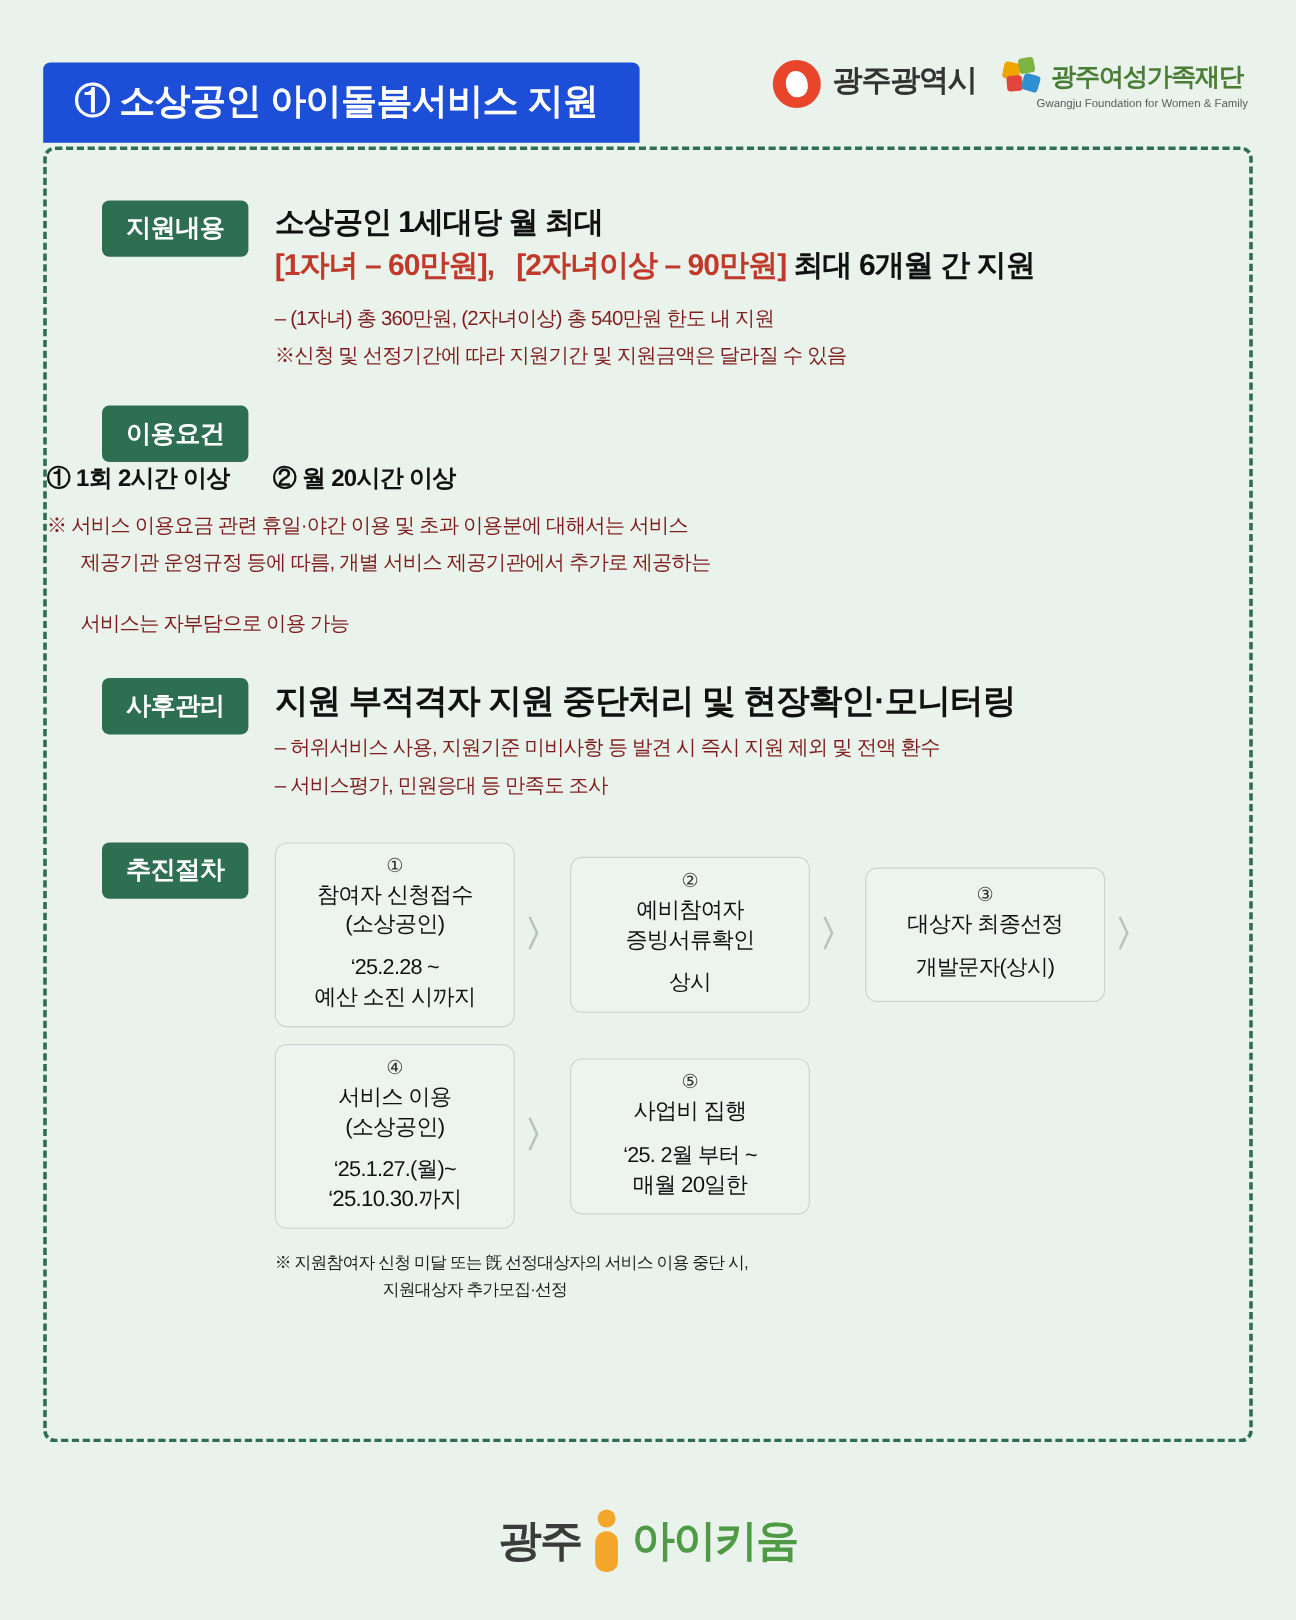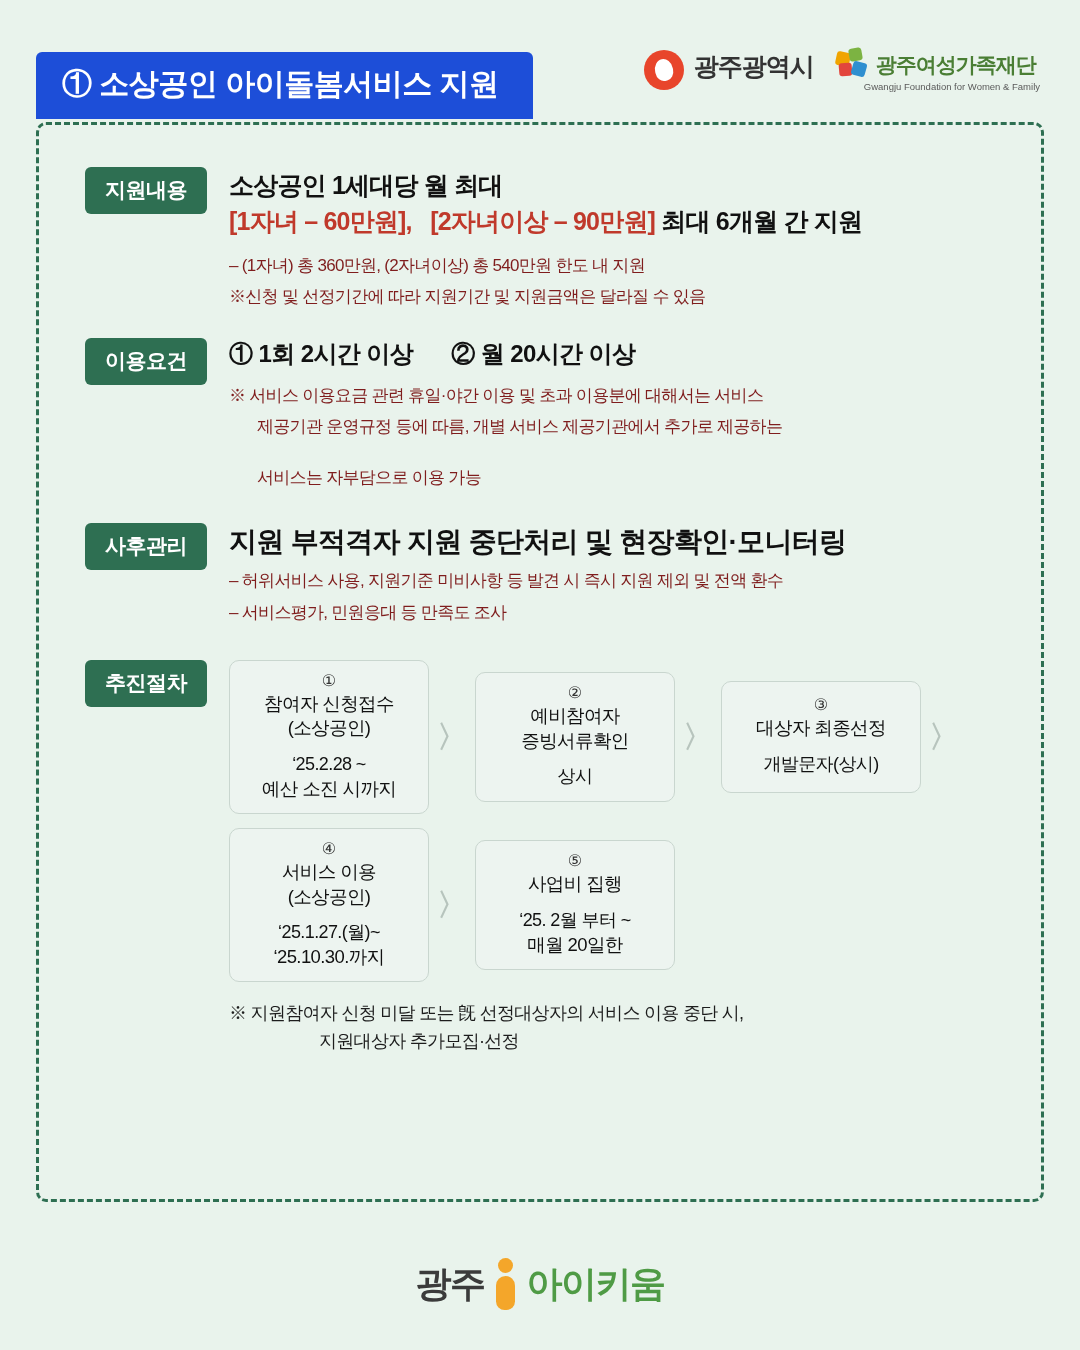--- a/index.html
+++ b/index.html
@@ -170,21 +170,21 @@
   }
   .sub.tight {
     margin-top: 4px;
   }
   .hang2 {
     padding-left: 28px;
     text-indent: -28px;
   }
 
   .req-line {
-    font-size: 24px;
+    font-size: 20px;
     font-weight: bold;
     letter-spacing: -0.6px;
     color: #111111;
   }
   .req-line .gap {
     display: inline-block;
     width: 26px;
   }
 
   .post-title {
@@ -238,21 +238,21 @@
   .arrow {
     width: 46px;
     text-align: center;
     color: #b7c4bd;
     font-size: 30px;
     font-weight: bold;
     line-height: 1;
     user-select: none;
   }
   .flow-note {
-    font-size: 18px;
+    font-size: 14px;
     letter-spacing: -0.7px;
     line-height: 1.55;
     color: #1d1d1d;
     margin-top: 18px;
     padding-left: 30px;
     text-indent: -30px;
   }
   .flow-note .ind {
     display: block;
     padding-left: 60px;
@@ -345,21 +345,21 @@
           <span class="accent">[1자녀 – 60만원],</span>
           <span>&nbsp;</span>
           <span class="accent">[2자녀이상 – 90만원]</span>
           <span>최대 6개월 간 지원</span>
         </div>
         <div class="sub">– (1자녀) 총 360만원, (2자녀이상) 총 540만원 한도 내 지원</div>
         <div class="sub tight">※신청 및 선정기간에 따라 지원기간 및 지원금액은 달라질 수 있음</div>
       </div>
     </div>
 
-    <div class="row" style="margin-top:28px;">
+    <div class="row" style="margin-top:28px;flex-direction:column;">
       <div class="label">이용요건</div>
       <div class="content">
         <div class="req-line">
           <span>① 1회  2시간 이상</span>
           <span class="gap"></span>
           <span>② 월  20시간 이상</span>
         </div>
         <div class="sub hang2">※ 서비스 이용요금 관련 휴일·야간 이용 및 초과 이용분에 대해서는 서비스</div>
         <div class="sub tight" style="padding-left:28px;">제공기관 운영규정 등에 따름, 개별 서비스 제공기관에서 추가로 제공하는</div>
         <div class="sub tight" style="padding-left:28px;margin-top:24px;">서비스는 자부담으로 이용 가능</div>

